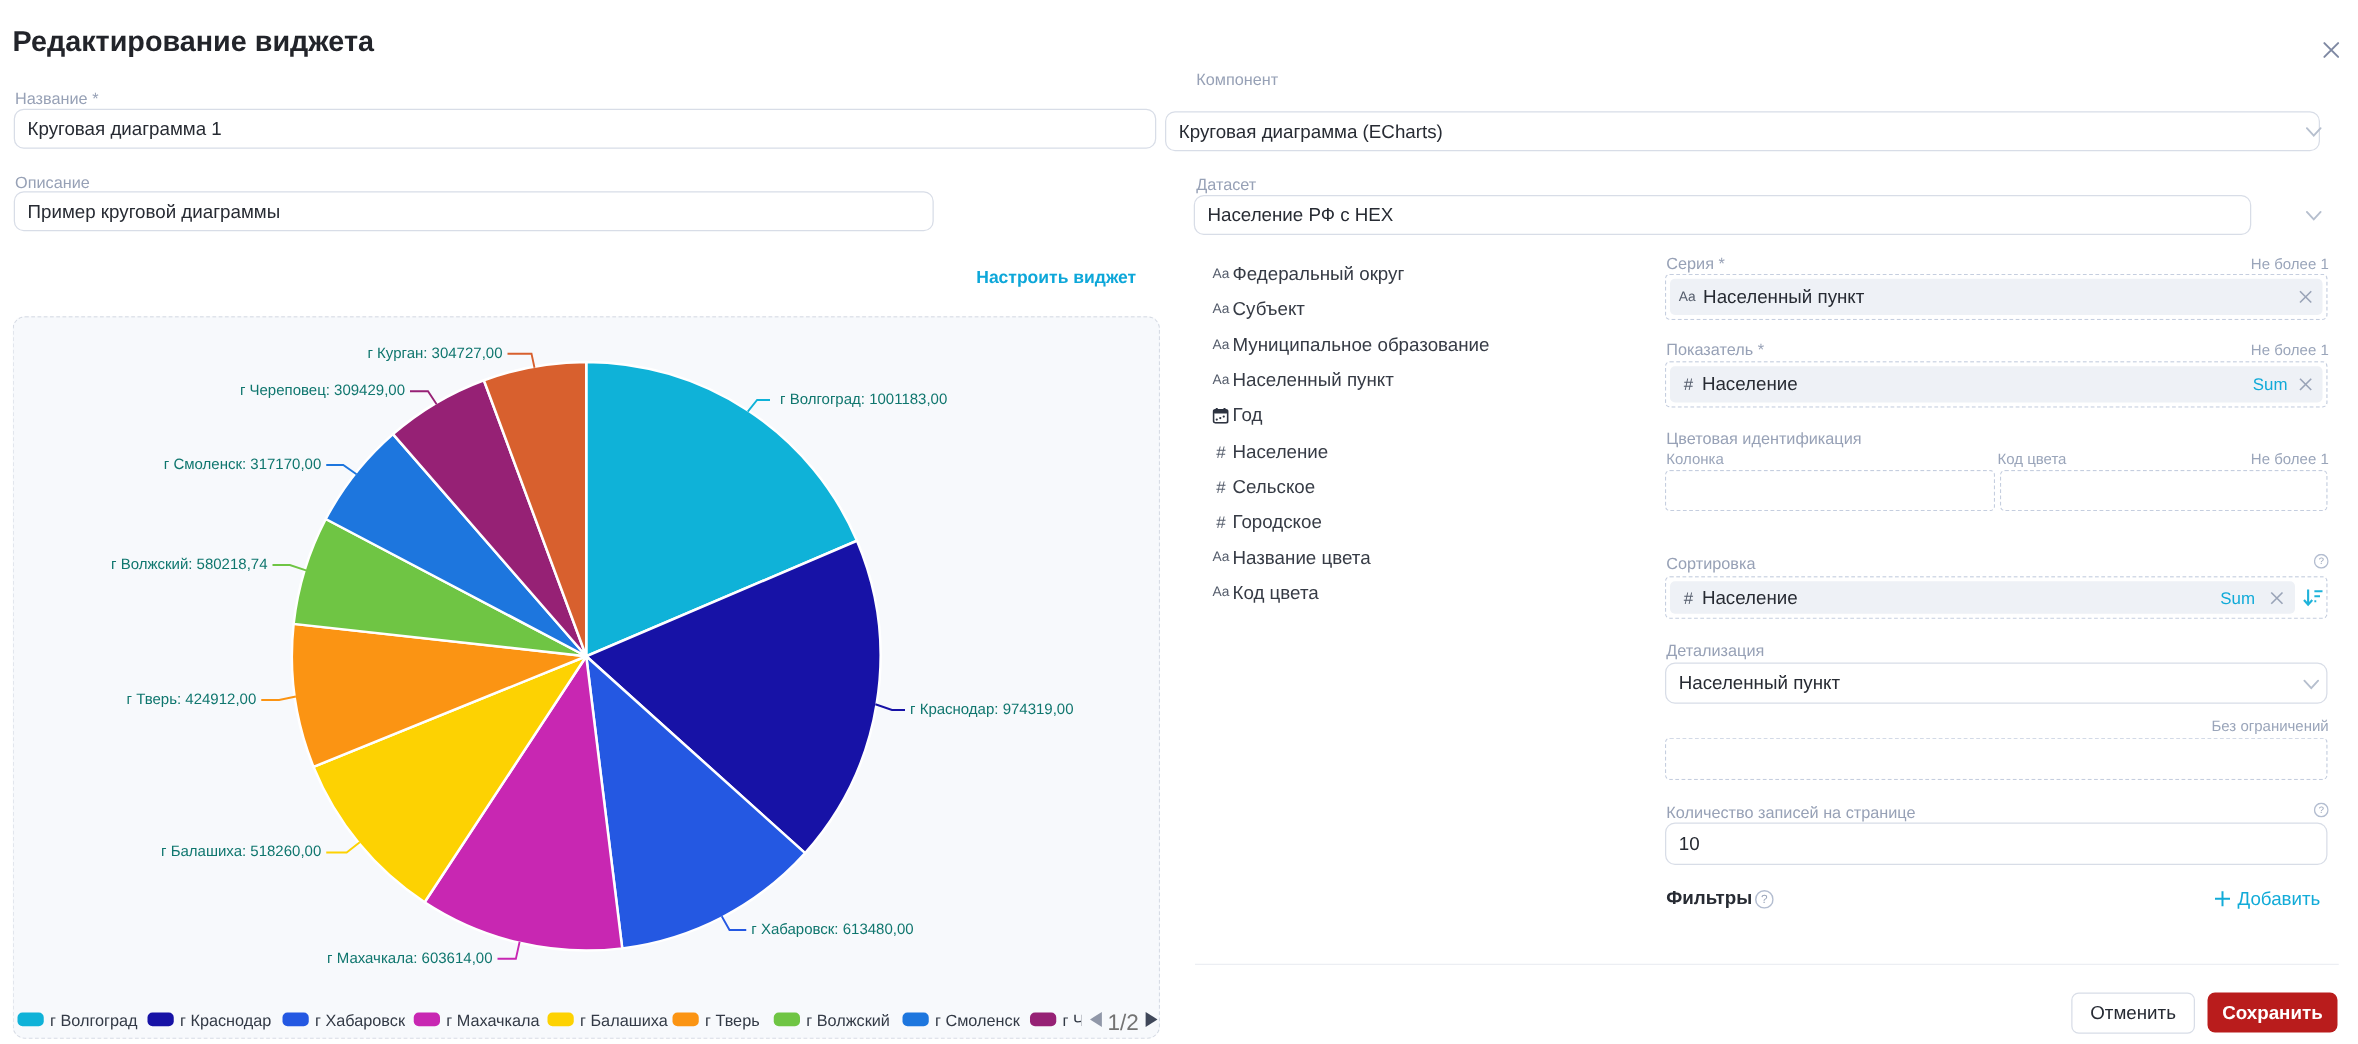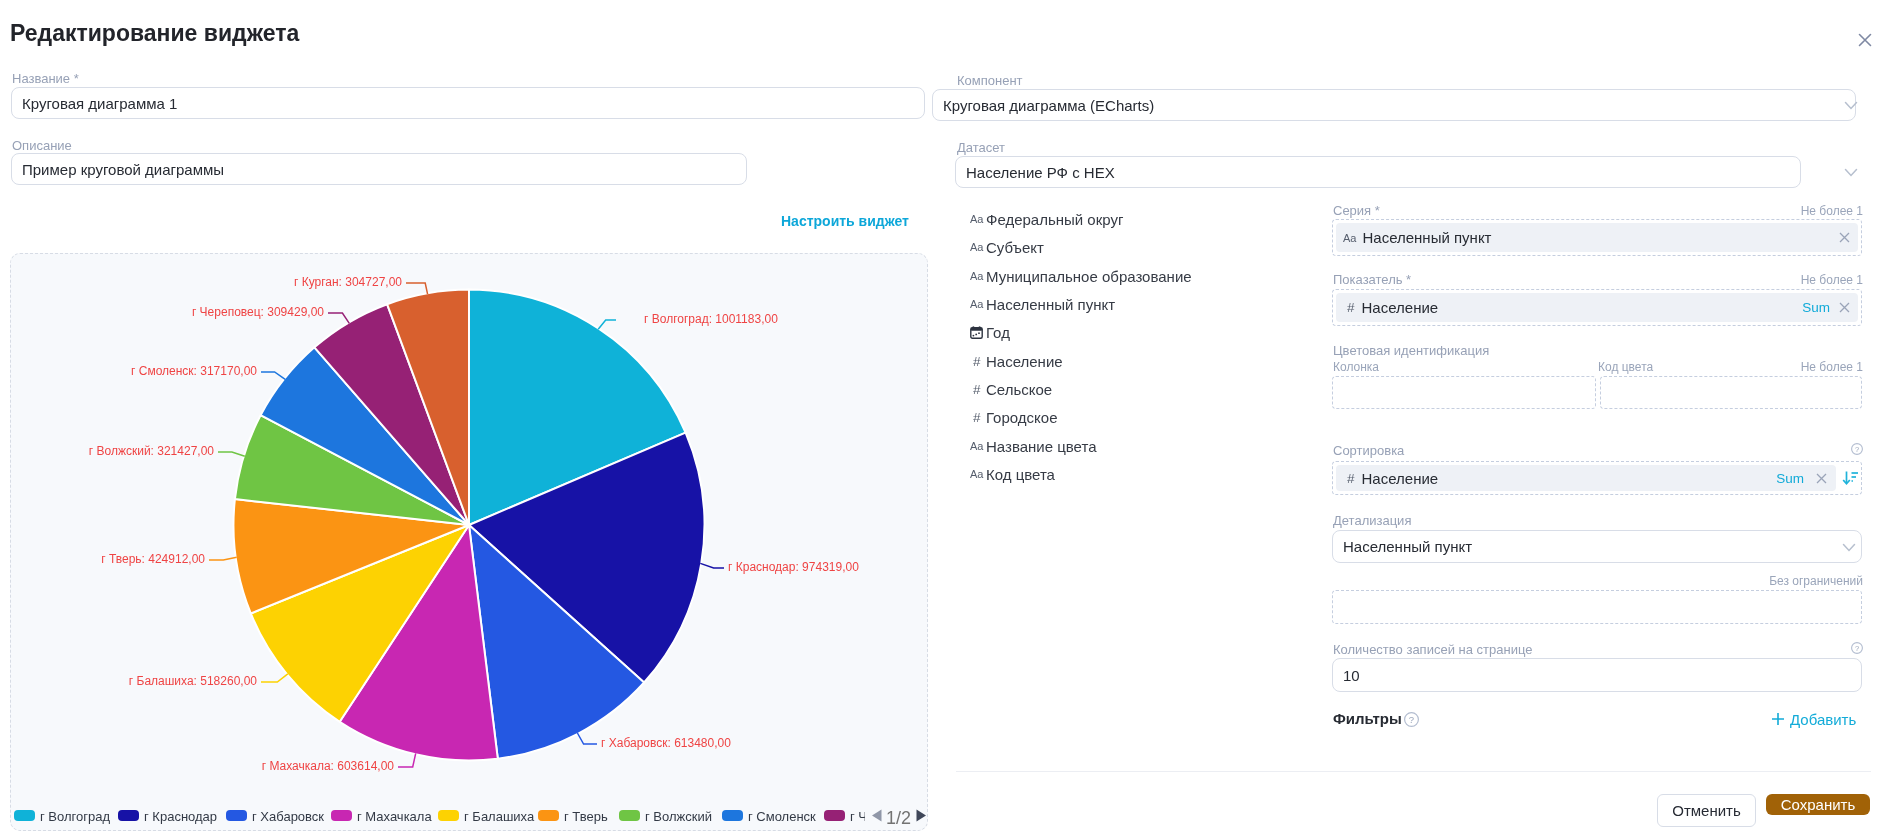--- a/index.html
+++ b/index.html
@@ -7,21 +7,21 @@
  font-family:"Liberation Sans",sans-serif;}
 body{position:relative}
 .abs{position:absolute}
 .lbl{position:absolute;font-size:13px;color:#97a1b6;white-space:nowrap}
 .sml{position:absolute;font-size:12px;color:#9aa5ba;white-space:nowrap}
 .inp{position:absolute;height:32px;border:1px solid #d8dde7;border-radius:8px;background:#fff;
  display:flex;align-items:center;padding:0 10px;font-size:15px;color:#272b33}
 .dash{position:absolute;border:1px dashed #c5cedf;border-radius:4px;background:#fff}
 .chip{position:absolute;background:#eef1f6;border-radius:4px;display:flex;align-items:center;
  font-size:15px;color:#272b33}
-.plab{position:absolute;font-size:12px;color:#ef4444;white-space:nowrap}
+.plab{position:absolute;font-size:12px;color:#0f766e;white-space:nowrap}
 .lsw{position:absolute;top:810px;width:21px;height:11px;border-radius:4px}
 .llab{position:absolute;top:809px;font-size:13px;color:#333a46}
 .cyan{color:#10aad8}
 .fieldrow{position:absolute;left:970px;height:20px;display:flex;align-items:center;font-size:15px;color:#363b45;white-space:nowrap}
 .fico{font-size:11px;color:#555d6c;width:16px;flex:none}
 .hash{font-size:13.5px;color:#555d6c;width:16px;padding-left:3px;flex:none}
 </style></head>
 <body>
 
 <div class="abs" style="left:10px;top:20px;font-size:23px;font-weight:bold;color:#22242a">Редактирование виджета</div>
@@ -54,27 +54,27 @@
 <polyline points="577.4,733.0 583.6,744 597,744" fill="none" stroke="#2458e2" stroke-width="1.5"></polyline>
 <polyline points="415.7,753.4 412.7,767 398,767" fill="none" stroke="#c827b2" stroke-width="1.5"></polyline>
 <polyline points="287.8,673.8 277.3,682 261,682" fill="none" stroke="#fdd202" stroke-width="1.5"></polyline>
 <polyline points="236.7,557.2 223.3,560 209,560" fill="none" stroke="#fb9413" stroke-width="1.5"></polyline>
 <polyline points="244.8,456.3 231.9,452 218,452" fill="none" stroke="#6fc544" stroke-width="1.5"></polyline>
 <polyline points="285.2,379.4 274.6,372 261,372" fill="none" stroke="#1d76de" stroke-width="1.5"></polyline>
 <polyline points="349.3,323.4 342.4,313 328,313" fill="none" stroke="#962175" stroke-width="1.5"></polyline>
 <polyline points="427.6,294.2 425.2,283 406,283" fill="none" stroke="#d8602e" stroke-width="1.5"></polyline>
 </svg>
 
-<div class="plab" style="left:644px;top:312px">г Волгоград: 1001183,00</div>
+<div class="plab" style="left:624px;top:312px">г Волгоград: 1001183,00</div>
 <div class="plab" style="left:728px;top:560px">г Краснодар: 974319,00</div>
 <div class="plab" style="left:601px;top:736px">г Хабаровск: 613480,00</div>
 <div class="plab" style="left:394px;top:759px;transform:translateX(-100%)">г Махачкала: 603614,00</div>
 <div class="plab" style="left:257px;top:674px;transform:translateX(-100%)">г Балашиха: 518260,00</div>
 <div class="plab" style="left:205px;top:552px;transform:translateX(-100%)">г Тверь: 424912,00</div>
-<div class="plab" style="left:214px;top:444px;transform:translateX(-100%)">г Волжский: 321427,00</div>
+<div class="plab" style="left:214px;top:444px;transform:translateX(-100%)">г Волжский: 580218,74</div>
 <div class="plab" style="left:257px;top:364px;transform:translateX(-100%)">г Смоленск: 317170,00</div>
 <div class="plab" style="left:324px;top:305px;transform:translateX(-100%)">г Череповец: 309429,00</div>
 <div class="plab" style="left:402px;top:275px;transform:translateX(-100%)">г Курган: 304727,00</div>
 
 <div class="lsw" style="left:14px;background:#0fb2d8"></div>
 <div class="llab" style="left:40px;">г Волгоград</div>
 <div class="lsw" style="left:118px;background:#1712a6"></div>
 <div class="llab" style="left:144px;">г Краснодар</div>
 <div class="lsw" style="left:226px;background:#2458e2"></div>
 <div class="llab" style="left:252px;">г Хабаровск</div>
@@ -91,21 +91,21 @@
 <div class="lsw" style="left:824px;background:#962175"></div>
 <div class="llab" style="left:850px;width:15px;overflow:hidden;white-space:nowrap;">г Чер</div>
 <svg class="abs" style="left:871px;top:809px" width="11" height="13" viewBox="0 0 11 13">
     <path d="M10.5 0.5 L1 6.5 L10.5 12.5 Z" fill="#9097a8"></path>
   </svg>
 <div class="abs" style="left:886px;top:808px;font-size:18px;color:#737373">1/2</div>
 <svg class="abs" style="left:916px;top:809px" width="11" height="13" viewBox="0 0 11 13">
     <path d="M0.5 0.5 L10 6.5 L0.5 12.5 Z" fill="#3f4759"></path>
   </svg>
 
-<div class="lbl" style="left:957px;top:73px">Компонент</div>
+<div class="lbl" style="left:957px;top:56px">Компонент</div>
 <div class="inp" style="left:932px;top:89px;width:924px">Круговая диаграмма (ECharts)</div>
 <svg class="abs" style="left:1844px;top:101px" width="14" height="9" viewBox="0 0 14 9">
     <path d="M1.5 1.5 L7 7.5 L12.5 1.5" fill="none" stroke="#b6bfce" stroke-width="1.5" stroke-linecap="round"></path>
   </svg>
 <div class="lbl" style="left:957px;top:140px">Датасет</div>
 <div class="inp" style="left:955px;top:156px;width:846px">Население РФ с HEX</div>
 <svg class="abs" style="left:1844px;top:168px" width="14" height="9" viewBox="0 0 14 9">
     <path d="M1.5 1.5 L7 7.5 L12.5 1.5" fill="none" stroke="#b6bfce" stroke-width="1.5" stroke-linecap="round"></path>
   </svg>
 
@@ -199,13 +199,13 @@
     <circle cx="7.5" cy="7.5" r="6.9" fill="none" stroke="#b3bdd0" stroke-width="1.2"></circle>
     <text x="7.5" y="10.7" font-size="9.5" fill="#9aa5ba" text-anchor="middle" font-family="Liberation Sans">?</text>
   </svg>
 <svg class="abs" style="left:1771px;top:712px" width="14" height="14" viewBox="0 0 14 14">
     <path d="M7 1 L7 13 M1 7 L13 7" stroke="#12abd8" stroke-width="1.6"></path>
   </svg>
 <div class="abs" style="left:1790px;top:711px;font-size:15px;color:#12abd8;font-weight:500">Добавить</div>
 
 <div class="abs" style="left:956px;top:771px;width:915px;height:1px;background:#eceef3"></div>
 <div class="abs" style="left:1657px;top:794px;width:99px;height:33px;border:1px solid #d8dde7;border-radius:6px;background:#fff;display:flex;align-items:center;justify-content:center;font-size:15px;color:#262a33;font-weight:500">Отменить</div>
-<div class="abs" style="left:1766px;top:794px;width:104px;height:21px;border-radius:6px;background:#a16207;display:flex;align-items:center;justify-content:center;font-size:15px;color:#fff;font-weight:normal">Сохранить</div>
+<div class="abs" style="left:1766px;top:794px;width:104px;height:32px;border-radius:6px;background:#b91c1c;display:flex;align-items:center;justify-content:center;font-size:15px;color:#fff;font-weight:bold">Сохранить</div>
 
 </body></html>

